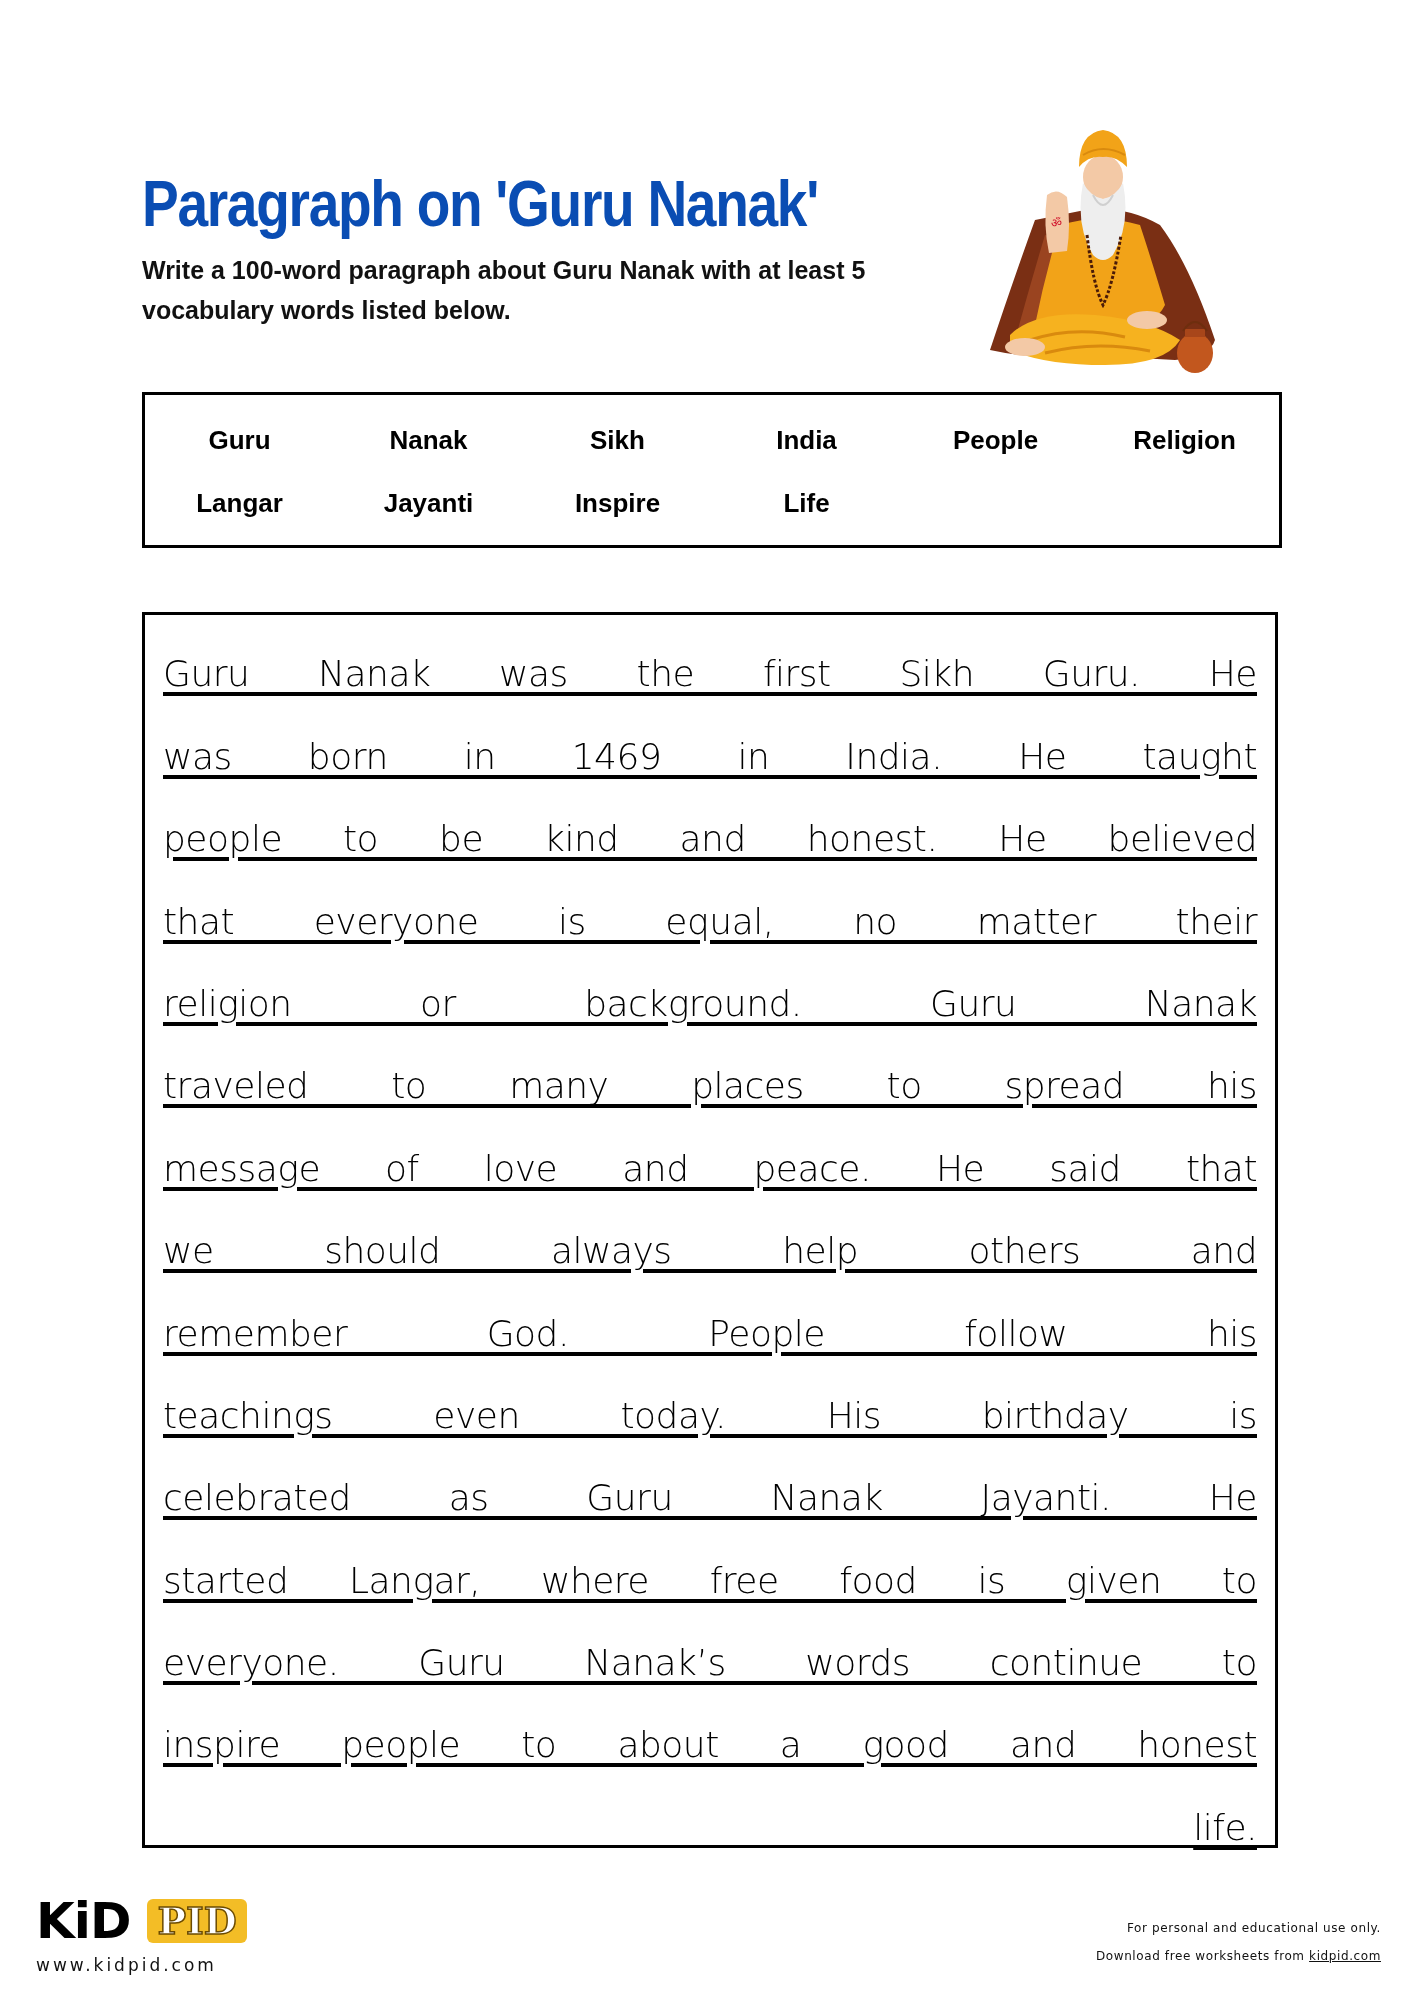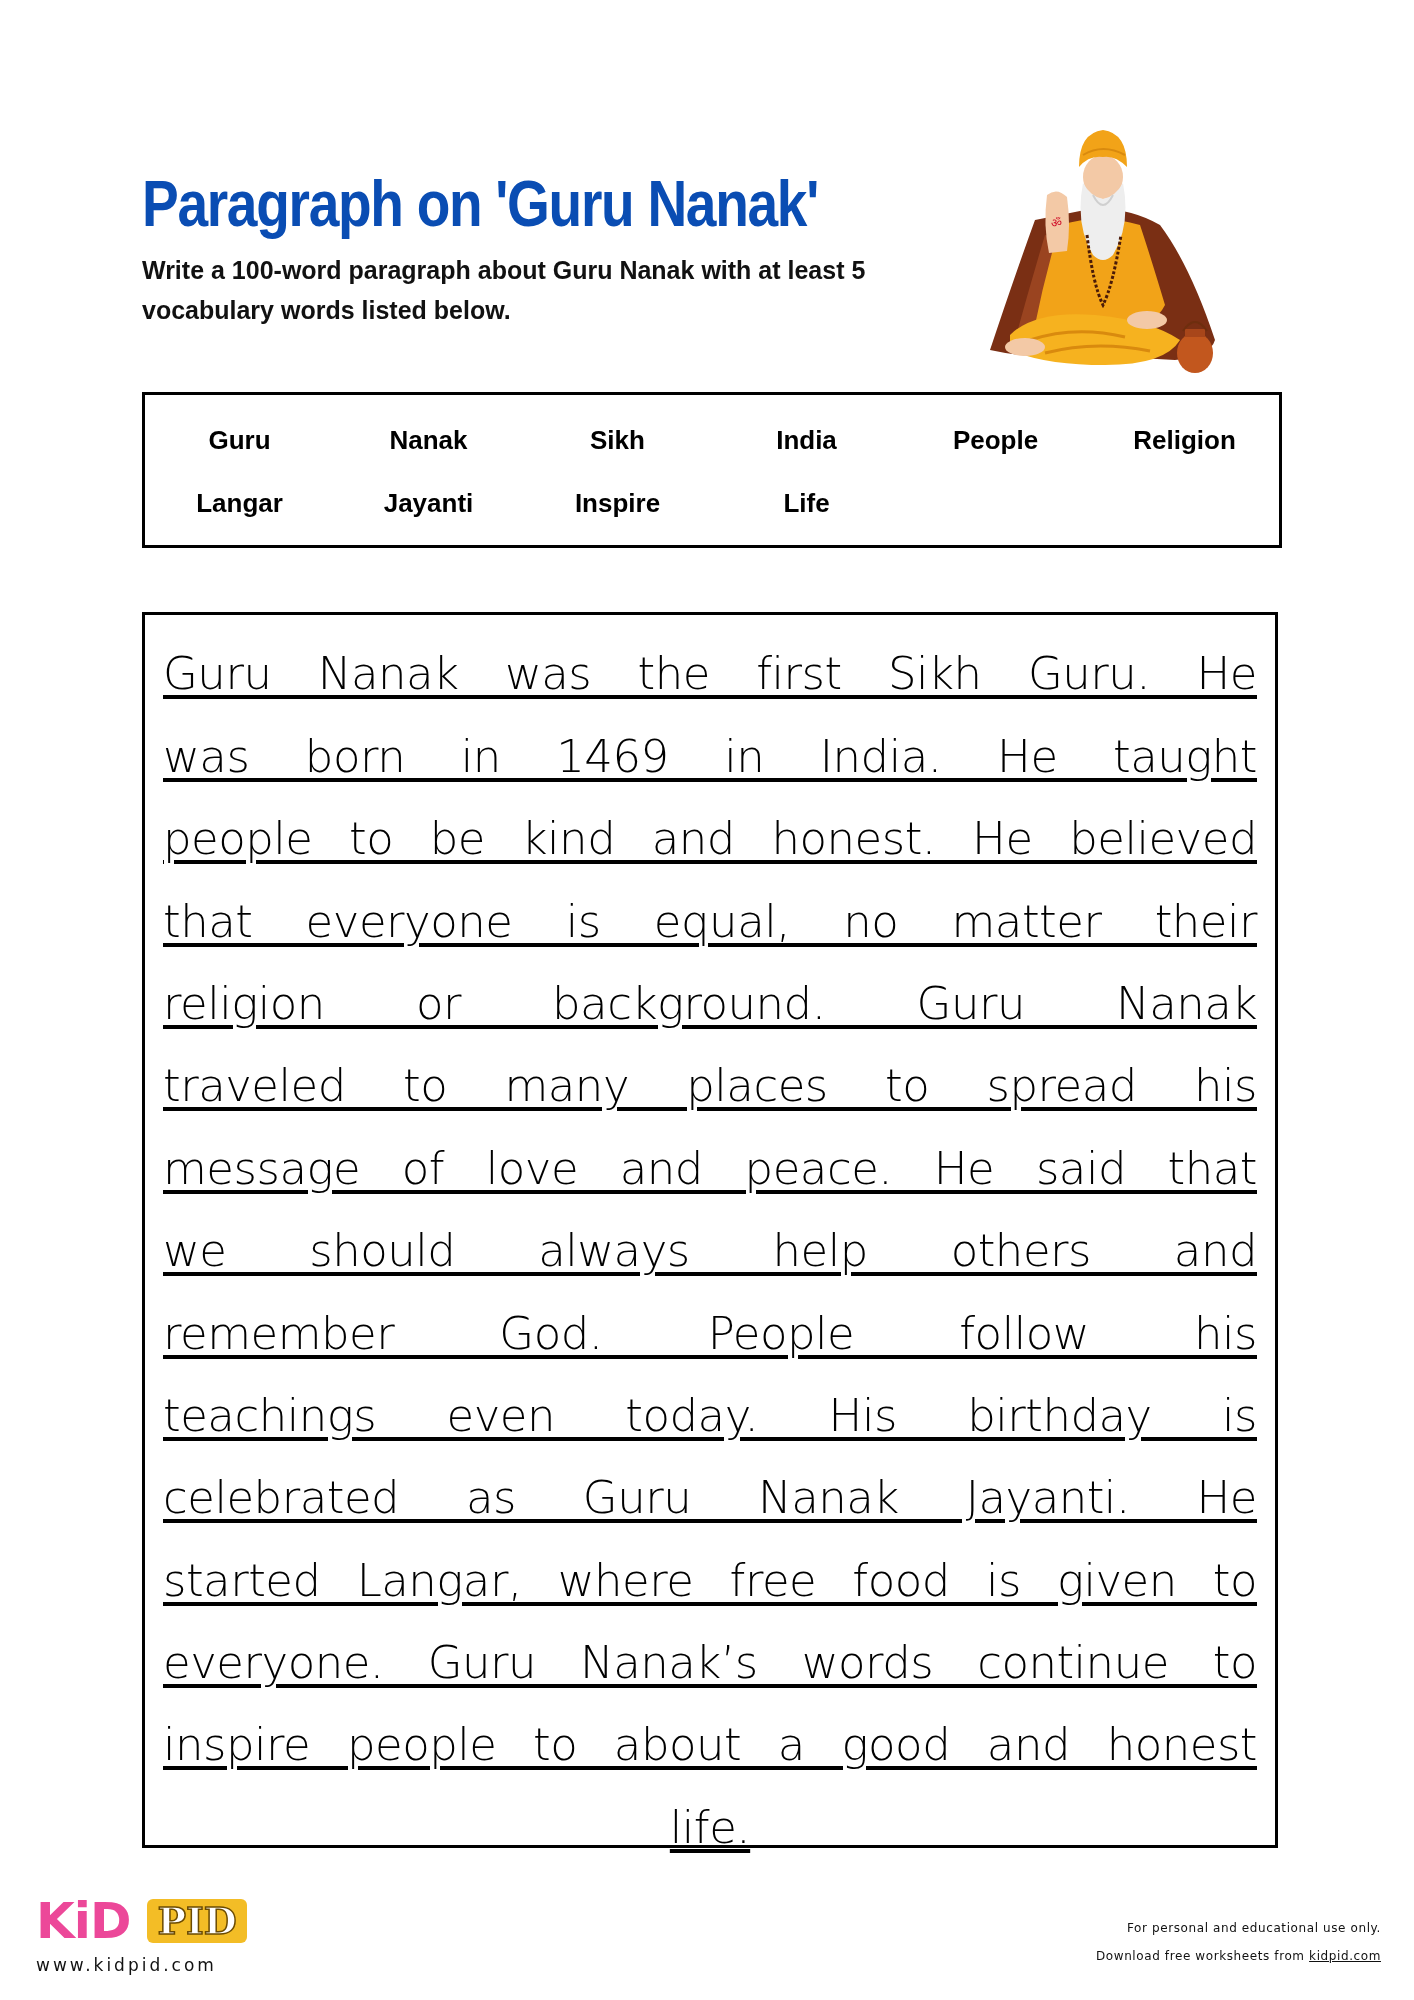--- a/index.html
+++ b/index.html
@@ -20,31 +20,31 @@
     .vocab-box { position: absolute; left: 142px; top: 392px; width: 1134px; height: 150px;
                  border: 3px solid #000; box-sizing: content-box; }
     .vocab-grid { display: grid; grid-template-columns: repeat(6, 1fr);
                   grid-template-rows: 63px 63px; padding-top: 14px; }
     .vocab-word { text-align: center; font-weight: 700; font-size: 26px; line-height: 63px;
                   font-family: "Liberation Sans", sans-serif; }
 
     .para-box { position: absolute; left: 142px; top: 612px; width: 1130px; height: 1230px;
                 border: 3px solid #000; box-sizing: content-box; }
     .para-lines { position: absolute; left: 18px; top: 12px; width: 1094px; }
-    .para-line { display: flex; justify-content: center; align-items: flex-end;
+    .para-line { display: flex; justify-content: flex-end; align-items: flex-end;
                  height: 82.4px; border-bottom: 0; position: relative;
                  font-family: "DejaVu Sans", sans-serif; font-weight: 300;
-                 font-size: 45px; line-height: 70px; letter-spacing: -0.5px; }
+                 font-size: 36px; line-height: 70px; letter-spacing: -0.5px; }
     .para-line .txt { text-decoration: underline; text-decoration-thickness: 4px;
                       text-underline-offset: 6px; white-space: pre; }
     .para-line.justify .txt { width: 100%; text-align: justify; text-align-last: justify; }
 
     .footer-logo { position: absolute; left: 36px; top: 1895px; }
     .logo-kid { display: inline-block; font-family: "DejaVu Sans", sans-serif; font-weight: 700;
-                font-size: 50px; line-height: 52px; color: #ec4899; letter-spacing: -1px; vertical-align: middle; }
+                font-size: 50px; line-height: 52px; color: #000000; letter-spacing: -1px; vertical-align: middle; }
     .logo-pid { display: inline-block; background: #f3bd26; color: #fff; border-radius: 6px;
                 font-family: "DejaVu Serif", serif; font-weight: 700; font-size: 38px;
                 line-height: 44px; padding: 0 10px; margin-left: 17px; vertical-align: middle;
                 -webkit-text-stroke: 1.5px #6b4b00; }
     .logo-url { display: block; margin-top: 8px; font-family: "DejaVu Sans", sans-serif;
                 font-size: 17px; letter-spacing: 3px; color: #111; padding-left: 0px; }
 
     .footer-note { position: absolute; right: 33px; top: 1914px; text-align: right;
                    font-family: "DejaVu Sans", sans-serif; font-size: 12px; line-height: 28px;
                    color: #111; letter-spacing: 0.6px; }

